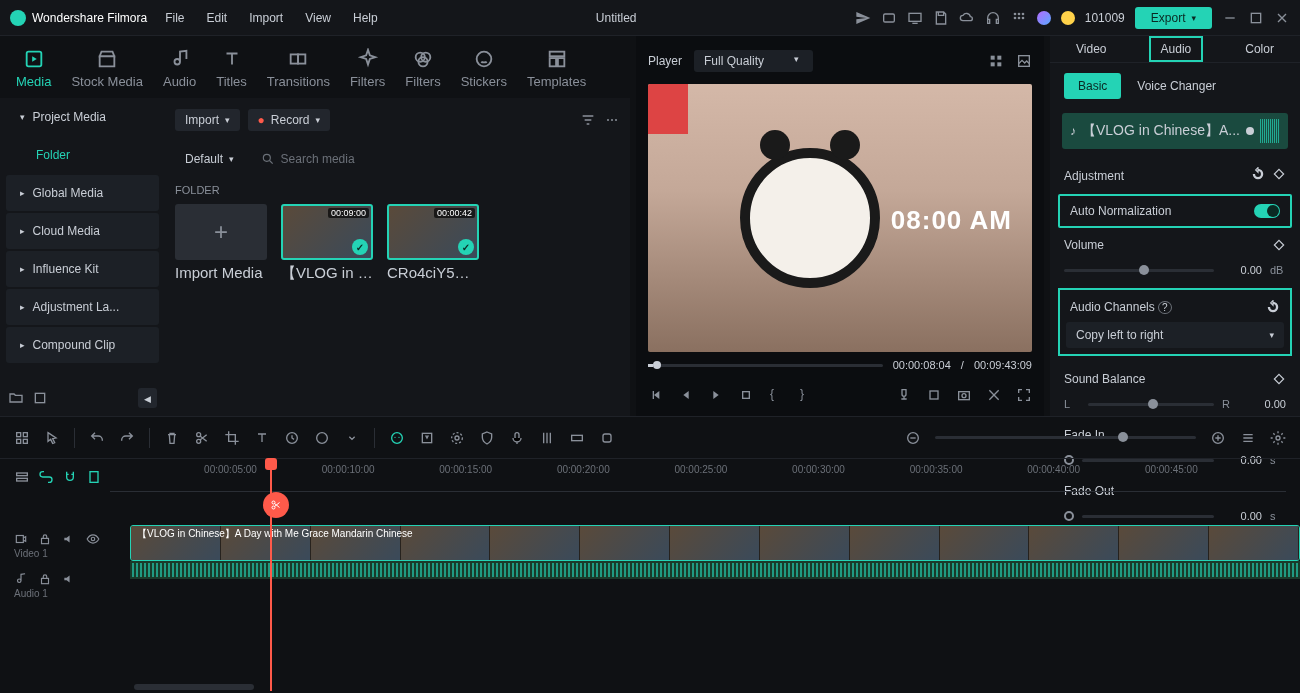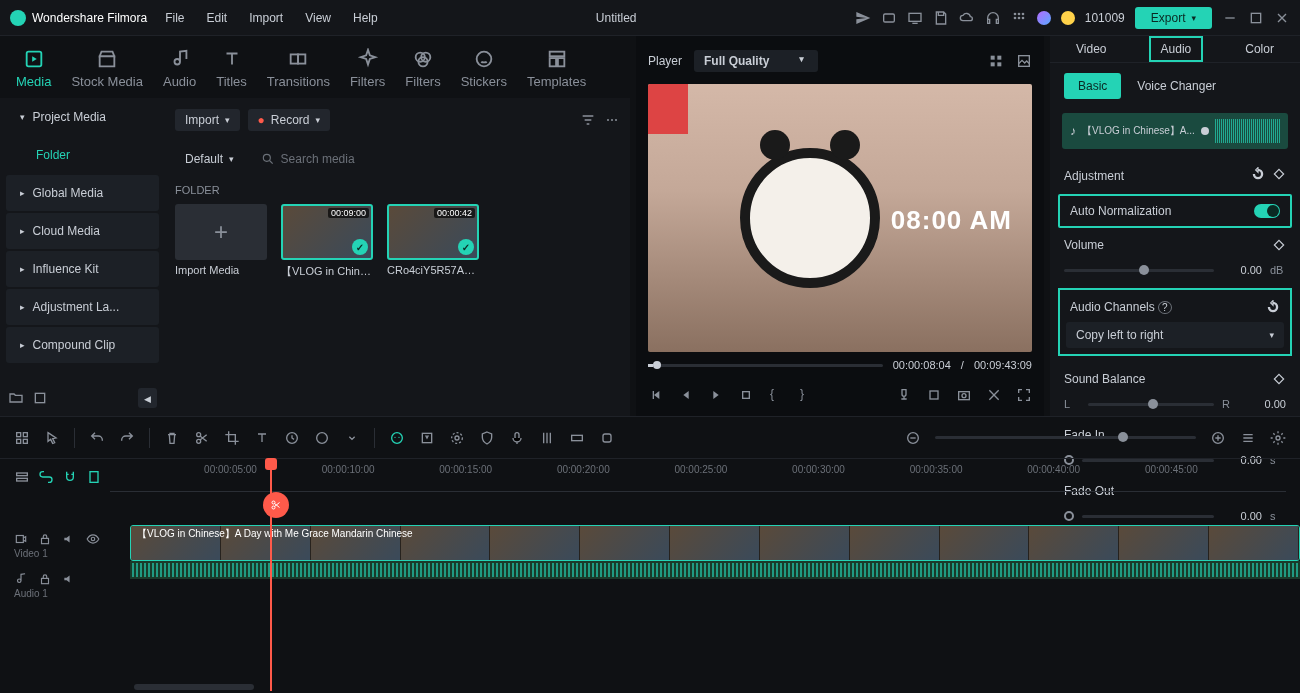--- a/index.html
+++ b/index.html
@@ -35,25 +35,25 @@
 .dd { background: #22262d; padding: 4px 10px; border-radius: 3px; display: flex; align-items: center; gap: 6px; cursor: pointer; }
 .brow-search { display: flex; gap: 17px; align-items: center; height: 34px; margin-top: 6px; }
 .search-in { flex: 1; display: flex; align-items: center; gap: 6px; color: #6b7078; }
 .folder-label { color: #8a909a; font-size: 11px; padding: 8px 0; }
 .thumbs { display: flex; gap: 14px; }
 .thumb { width: 92px; display: flex; flex-direction: column; gap: 4px; }
 .thumb-img { width: 92px; height: 56px; background: #2a2e35; border-radius: 3px; position: relative; display: flex; align-items: center; justify-content: center; color: #8a909a; font-size: 24px; font-weight: 300;}
 .thumb-img.media { border: 2px solid #24d3b5; background: linear-gradient(135deg,#5a4a3a,#3a4a5a); }
 .dur-badge { position: absolute; top: 2px; right: 2px; background: #000a; font-size: 9px; padding: 0 3px; border-radius: 2px; color: #fff;}
 .check-badge { position: absolute; bottom: 3px; right: 3px; width: 16px; height: 16px; background: #24d3b5; border-radius: 50%; display:flex;align-items:center;justify-content:center;color:#0a2a23;font-size:10px;font-weight:bold;}
-.thumb label { font-size: 11px; color: #c9ced6; white-space: nowrap; overflow: hidden; text-overflow: ellipsis; }
+.thumb label { font-size: 15px; color: #c9ced6; white-space: nowrap; overflow: hidden; text-overflow: ellipsis; }
 
 .preview { flex: 1; background: #0b0d10; display: flex; flex-direction: column; padding: 10px 12px 4px; margin: 0 6px; }
 .prev-top { display: flex; align-items: center; gap: 12px; height: 30px; }
-.quality-dd { background: #1c2026; padding: 4px 14px 4px 10px; border-radius: 3px; display:flex;align-items:flex-start;gap:30px;cursor:pointer;font-weight:bold;}
+.quality-dd { background: #1c2026; padding: 4px 14px 4px 10px; border-radius: 3px; display:flex;align-items:flex-start;gap:30px;cursor:pointer;}
 .prev-top .sp { flex: 1; }
 .canvas { flex: 1; background: #1a1614; margin-top: 8px; position: relative; border-radius: 2px; overflow:hidden;}
 .clockscene { width:100%; height:100%; background: linear-gradient(180deg,#d4b8a8 0%,#c4a898 40%,#8a7060 100%); display:flex;align-items:center;justify-content:center;position:relative;}
 .clock { width: 140px; height: 140px; border-radius: 50%; background: #f4f0ea; border: 10px solid #1a1a1a; position: relative; left:-30px;}
 .clock::before { content:""; position:absolute; top:-28px; left:10px; width:30px;height:30px;background:#1a1a1a;border-radius:50%;}
 .clock::after { content:""; position:absolute; top:-28px; right:10px; width:30px;height:30px;background:#1a1a1a;border-radius:50%;}
 .time-ov { position:absolute;right:20px;top:45%;color:#fff;font-size:26px;font-weight:700;letter-spacing:1px;}
 .redcorner { position:absolute;top:0;left:0;width:40px;height:50px;background:#d44;}
 .progress { display: flex; align-items: center; gap: 10px; height: 26px; }
 .pbar { flex: 1; height: 3px; background: #2a2e35; border-radius: 2px; position: relative; }
@@ -417,21 +417,21 @@
       <div class="r-tab">Video</div>
       <div class="r-tab active">Audio</div>
       <div class="r-tab">Color</div>
     </div>
     <div class="r-subtabs">
       <div class="sub-pill">Basic</div>
       <div>Voice Changer</div>
     </div>
     <div class="audio-chip">
       <span>♪</span>
-      <span style="font-size:10px;white-space:nowrap;overflow:hidden;">【VLOG in Chinese】A...</span>
+      <span style="font-size:14px;white-space:nowrap;overflow:hidden;">【VLOG in Chinese】A...</span>
       <span style="width:8px;height:8px;border-radius:50%;background:#c9ced6;"></span>
       <div class="wave"></div>
     </div>
     <div class="adj-row">
       <span class="adj-head">Adjustment</span>
       <span><svg class="svgicon" viewBox="0 0 24 24">
             <path fill="none" stroke="currentColor" stroke-width="2" d="M4 12a8 8 0 108-8V1L8 5l4 4V6a6 6 0 11-6 6"></path>
           </svg>&nbsp;&nbsp;<svg class="svgicon" viewBox="0 0 24 24">
             <path fill="none" stroke="currentColor" stroke-width="2" d="M12 4l8 8-8 8-8-8z"></path>
           </svg></span>

